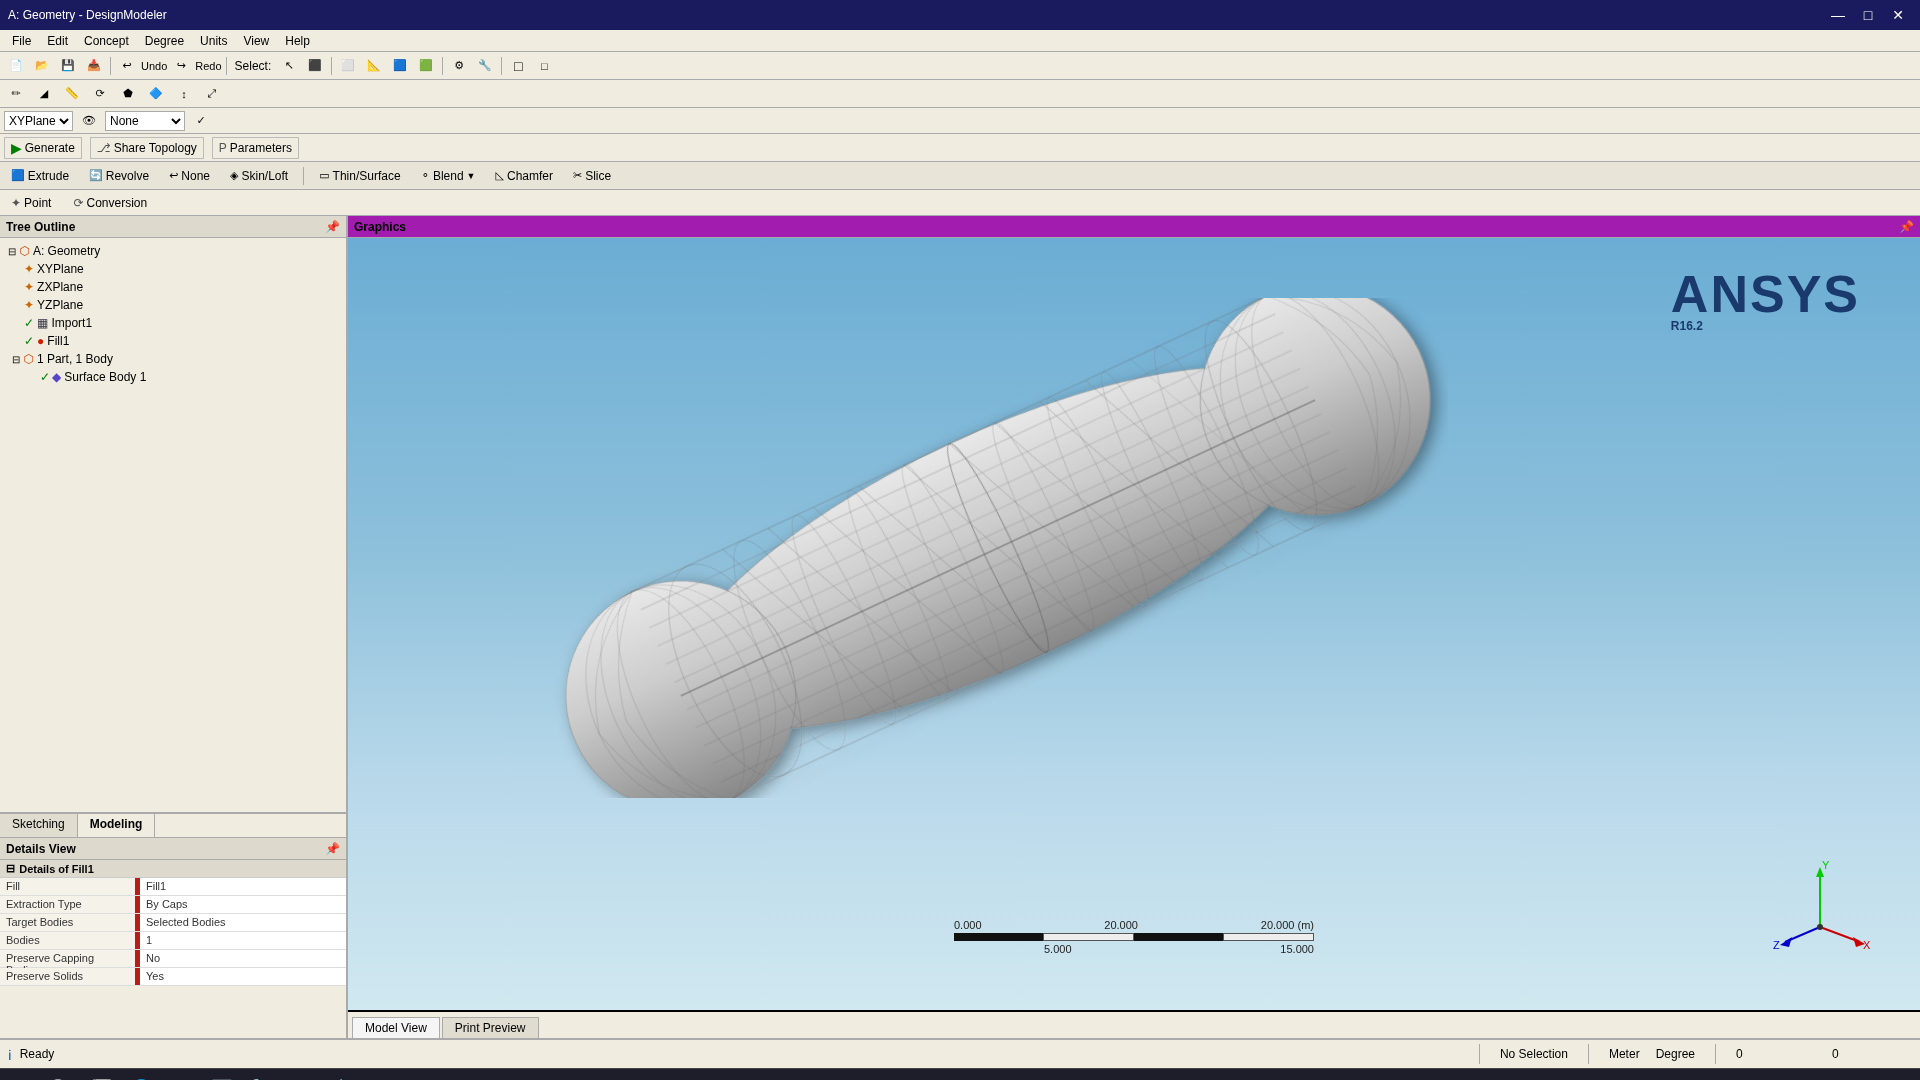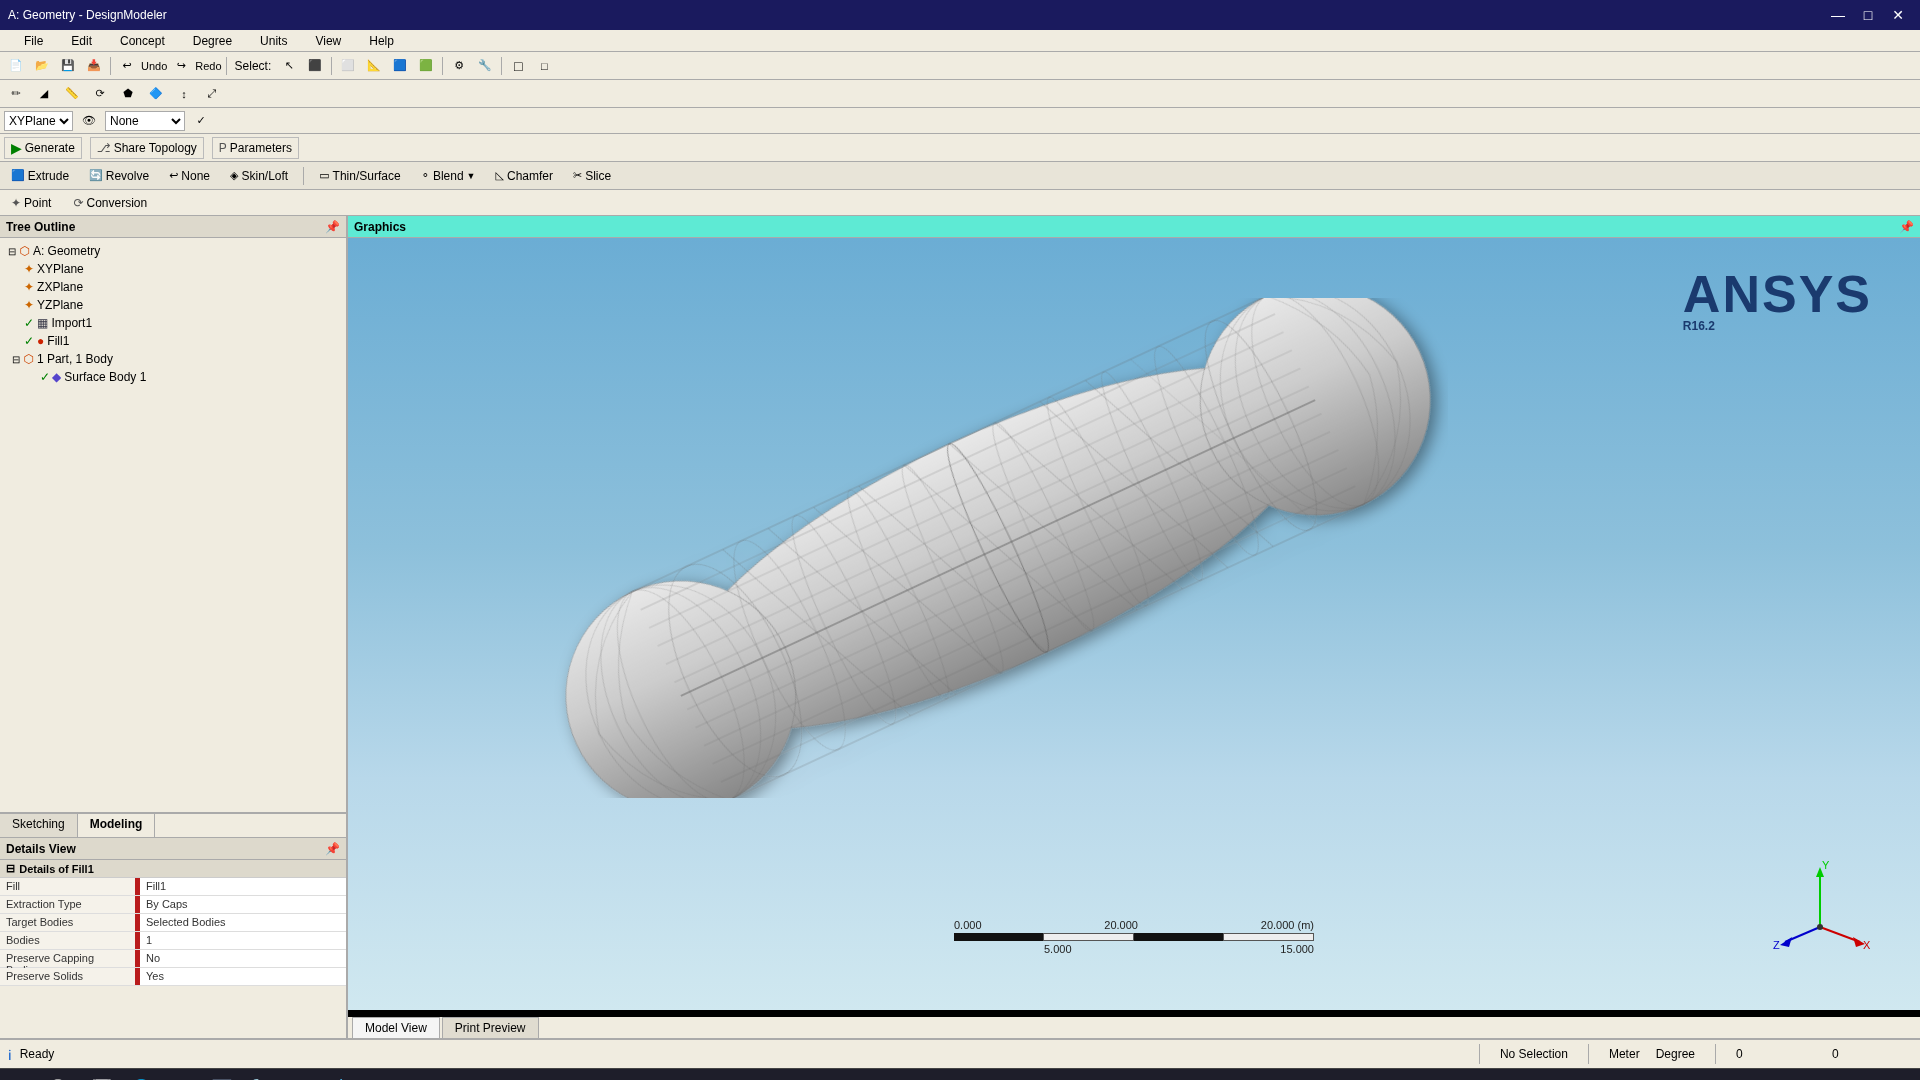--- a/index.html
+++ b/index.html
@@ -33,21 +33,20 @@
       background: #f0ece0;
       display: flex;
       align-items: center;
       padding: 0 4px;
       border-bottom: 1px solid #aaa;
     }
     .menu-item {
       padding: 2px 8px;
       cursor: pointer;
       font-size: 12px;
-      margin-left: 12px;
     }
 
     
     #toolbar1 {
       height: 28px;
       background: #f0ece0;
       display: flex;
       align-items: center;
       padding: 0 4px;
       border-bottom: 1px solid #aaa;
@@ -252,59 +251,59 @@
     
     #graphics-area {
       flex: 1;
       display: flex;
       flex-direction: column;
       background: #5a9abf;
       position: relative;
     }
     #graphics-header {
       height: 22px;
-      background: #5eead4;
+      background: #a21caf;
       border-bottom: 1px solid #aaa;
       display: flex;
       align-items: center;
       justify-content: space-between;
       padding: 0 6px;
       font-weight: bold;
       font-size: 12px;
     }
     #graphics-canvas {
       flex: 1;
       position: relative;
       overflow: hidden;
       background: linear-gradient(180deg, #6badd4 0%, #8dc0db 40%, #b8d8ea 70%, #d0e8f0 100%);
     }
 
     
     #ansys-mark {
       position: absolute;
       top: 30px;
-      right: 48px;
+      right: 60px;
       color: #1a3a6e;
       font-size: 48px;
       font-weight: bold;
       font-family: Arial, sans-serif;
       line-height: 1;
     }
     #ansys-version {
       color: #1a3a6e;
       font-size: 12px;
     }
 
     
     #bottom-tabs {
       height: 28px;
       background: #f0ece0;
       display: flex;
       align-items: flex-end;
-      border-top: 7px solid #000000;
+      border-top: 2px solid #000000;
       padding: 0 4px;
     }
     .bottom-tab {
       padding: 3px 12px;
       font-size: 12px;
       cursor: pointer;
       border: 1px solid #aaa;
       border-bottom: none;
       background: #e0dcd0;
       margin-right: 2px;

